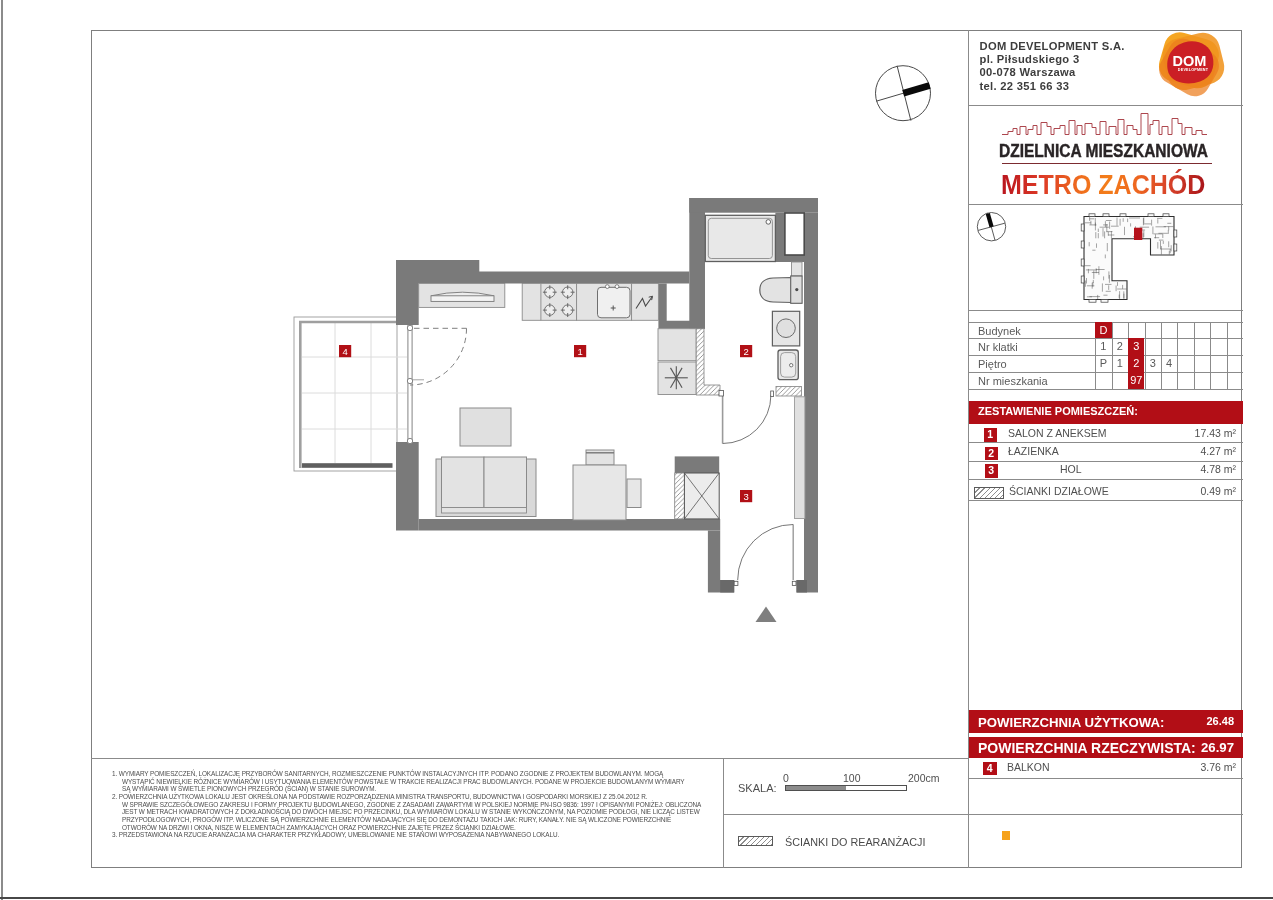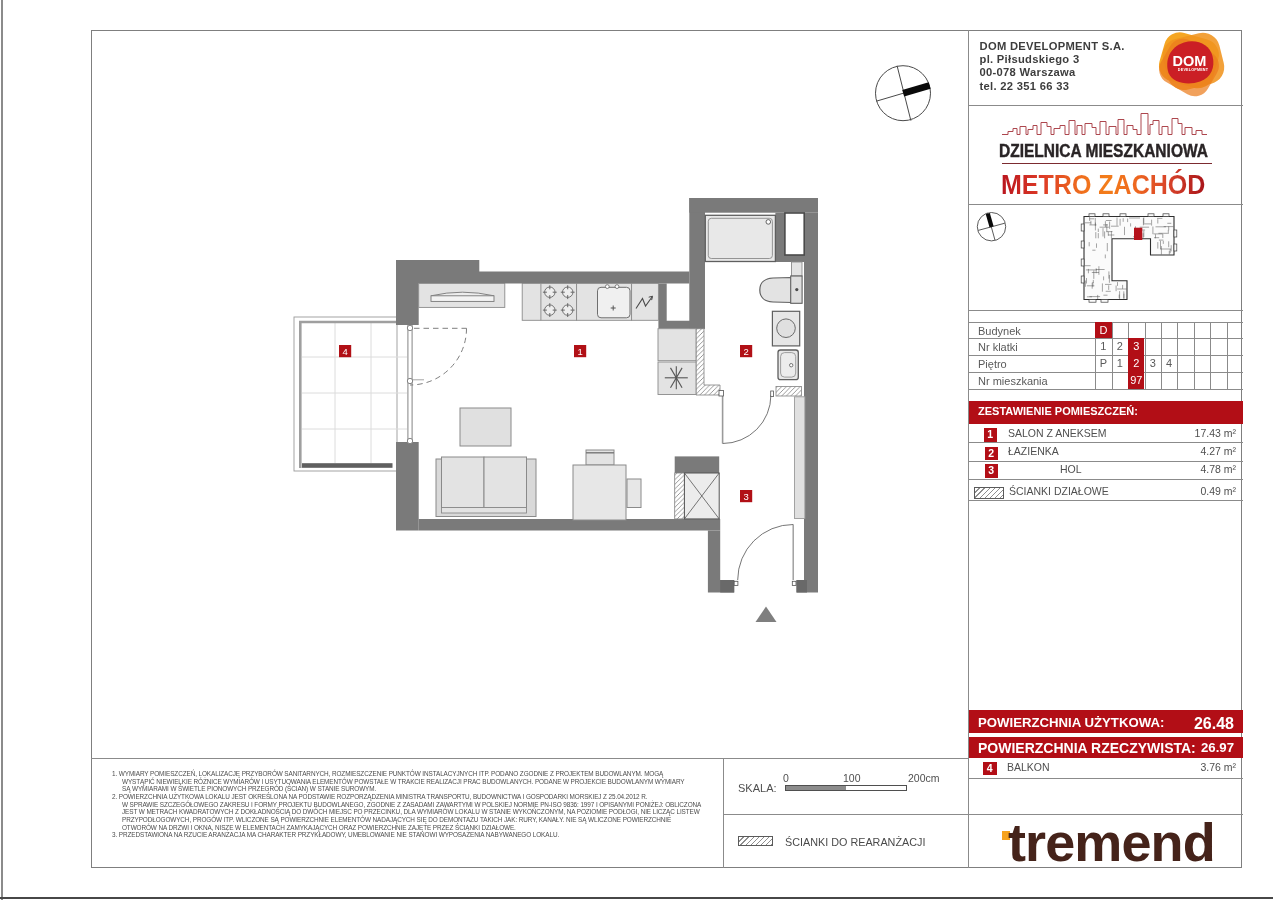--- a/index.html
+++ b/index.html
@@ -83,42 +83,41 @@
   <div class="ln" style="left:968px;top:777.5px;width:275px;height:1px;"></div>
   <div class="abs" style="left:983px;top:761.5px;width:13.5px;height:13.5px;background:#b20e16;color:#fff;font-size:10.5px;font-weight:bold;text-align:center;line-height:13.5px;">4</div>
   <div class="txt" style="left:1007px;top:760.8px;font-size:10.5px;color:#4f4f4f;">BALKON</div>
   <div class="txt" style="right:37px;top:760.8px;font-size:10.5px;color:#4f4f4f;">3.76 m²</div>
 
   <div class="abs" style="left:969.2px;top:401px;width:273.8px;height:22.5px;background:#b20e16;"></div>
   <div class="txt" style="left:978px;top:405px;font-size:11px;font-weight:bold;color:#ffffff;">ZESTAWIENIE POMIESZCZEŃ:</div>
 
   <div class="abs" style="left:969.2px;top:710px;width:273.8px;height:22.5px;background:#b20e16;"></div>
   <div class="txt" style="left:978px;top:714.5px;font-size:13.2px;font-weight:bold;color:#ffffff;">POWIERZCHNIA UŻYTKOWA:</div>
-  <div class="txt" style="right:39px;top:714.5px;font-size:16px;font-weight:bold;color:#ffffff;">26.48</div>
+  <div class="txt" style="right:39px;top:714.5px;font-size:11px;font-weight:bold;color:#ffffff;">26.48</div>
   <div class="abs" style="left:969.2px;top:736.5px;width:273.8px;height:21px;background:#b20e16;"></div>
   <div class="txt" style="left:978px;top:740px;font-size:14px;font-weight:bold;color:#ffffff;">POWIERZCHNIA RZECZYWISTA:</div>
   <div class="txt" style="right:39px;top:740px;font-size:13.2px;font-weight:bold;color:#ffffff;">26.97</div>
 
   <div class="txt" style="left:738px;top:782px;font-size:11px;color:#4f4f4f;">SKALA:</div>
   <div class="abs" style="left:785.3px;top:784.7px;width:121.5px;height:6.4px;border:1px solid #4f4f4f;box-sizing:border-box;background:linear-gradient(90deg,#8c8c8c 0 50%,#ffffff 50% 100%);"></div>
   <div class="txt" style="left:783px;top:771.5px;font-size:10.5px;color:#4f4f4f;">0</div>
   <div class="txt" style="left:843px;top:771.5px;font-size:10.5px;color:#4f4f4f;">100</div>
   <div class="txt" style="left:908px;top:771.5px;font-size:10.5px;color:#4f4f4f;">200cm</div>
 
   <div class="abs" style="left:738.4px;top:836px;width:34.7px;height:10.2px;border:1px solid #5a5a5a;box-sizing:border-box;background:repeating-linear-gradient(135deg,#ffffff 0 2.7px,#8f8f8f 2.7px 3.6px);"></div>
   <div class="txt" style="left:785px;top:835.5px;font-size:10.8px;color:#4a4a4a;">ŚCIANKI DO REARANŻACJI</div>
 
   <div class="abs" style="left:112px;top:769.8px;font-size:6.4px;line-height:7.7px;letter-spacing:-0.1px;color:#4c4c4c;white-space:nowrap;">
     <div style="padding-left:10px;text-indent:-10px;">1. WYMIARY POMIESZCZEŃ, LOKALIZACJĘ PRZYBORÓW SANITARNYCH, ROZMIESZCZENIE PUNKTÓW INSTALACYJNYCH ITP. PODANO ZGODNIE Z PROJEKTEM BUDOWLANYM. MOGĄ<br>WYSTĄPIĆ NIEWIELKIE RÓŻNICE WYMIARÓW I USYTUOWANIA ELEMENTÓW POWSTAŁE W TRAKCIE REALIZACJI PRAC BUDOWLANYCH. PODANE W PROJEKCIE BUDOWLANYM WYMIARY<br>SĄ WYMIARAMI W ŚWIETLE PIONOWYCH PRZEGRÓD (ŚCIAN) W STANIE SUROWYM.</div>
     <div style="padding-left:10px;text-indent:-10px;">2. POWIERZCHNIA UŻYTKOWA LOKALU JEST OKREŚLONA NA PODSTAWIE ROZPORZĄDZENIA MINISTRA TRANSPORTU, BUDOWNICTWA I GOSPODARKI MORSKIEJ Z 25.04.2012 R.<br>W SPRAWIE SZCZEGÓŁOWEGO ZAKRESU I FORMY PROJEKTU BUDOWLANEGO, ZGODNIE Z ZASADAMI ZAWARTYMI W POLSKIEJ NORMIE PN-ISO 9836: 1997 I OPISANYMI PONIŻEJ: OBLICZONA<br>JEST W METRACH KWADRATOWYCH Z DOKŁADNOŚCIĄ DO DWÓCH MIEJSC PO PRZECINKU, DLA WYMIARÓW LOKALU W STANIE WYKOŃCZONYM, NA POZIOMIE PODŁOGI, NIE LICZĄC LISTEW<br>PRZYPODŁOGOWYCH, PROGÓW ITP. WLICZONE SĄ POWIERZCHNIE ELEMENTÓW NADAJĄCYCH SIĘ DO DEMONTAŻU TAKICH JAK: RURY, KANAŁY. NIE SĄ WLICZONE POWIERZCHNIE<br>OTWORÓW NA DRZWI I OKNA, NISZE W ELEMENTACH ZAMYKAJĄCYCH ORAZ POWIERZCHNIE ZAJĘTE PRZEZ ŚCIANKI DZIAŁOWE.</div>
     <div style="padding-left:10px;text-indent:-10px;">3. PRZEDSTAWIONA NA RZUCIE ARANŻACJA MA CHARAKTER PRZYKŁADOWY, UMEBLOWANIE NIE STANOWI WYPOSAŻENIA NABYWANEGO LOKALU.</div>
   </div>
 
   <div class="abs" style="left:1001.5px;top:830.5px;width:8.5px;height:9.8px;background:#f6a21c;"></div>
-  <div class="txt" style="left:1008px;top:810.5px;font-size:54px;font-weight:bold;color:#45231a;letter-spacing:-0.9px;">tremend</div>
 
   <svg class="abs" style="left:0;top:0;" width="1273" height="900" viewBox="0 0 1273 900">
     <defs>
       <pattern id="hat" patternUnits="userSpaceOnUse" width="4.6" height="4.6">
         <rect width="4.6" height="4.6" fill="#ffffff"></rect>
         <path d="M-1,5.6 L5.6,-1 M3.6,5.6 L10.2,-1 M-5.6,5.6 L1,-1" stroke="#8f8f8f" stroke-width="0.9" fill="none"></path>
       </pattern>
     </defs>
     <g id="plansvg">
 

